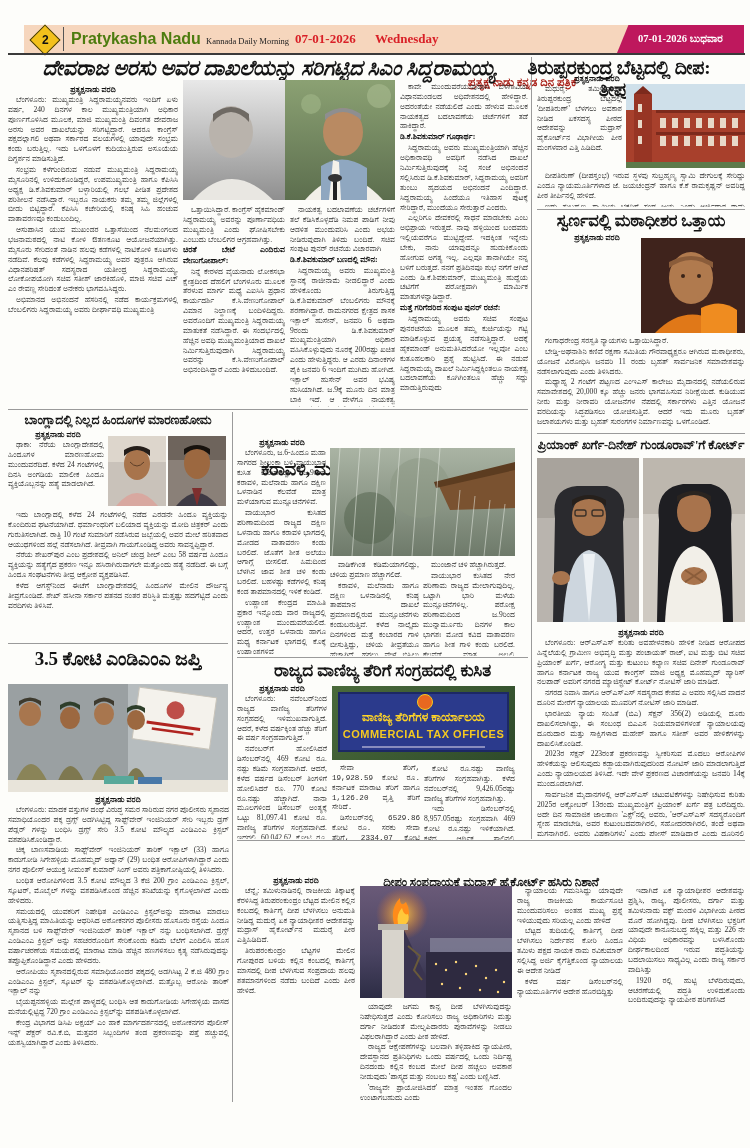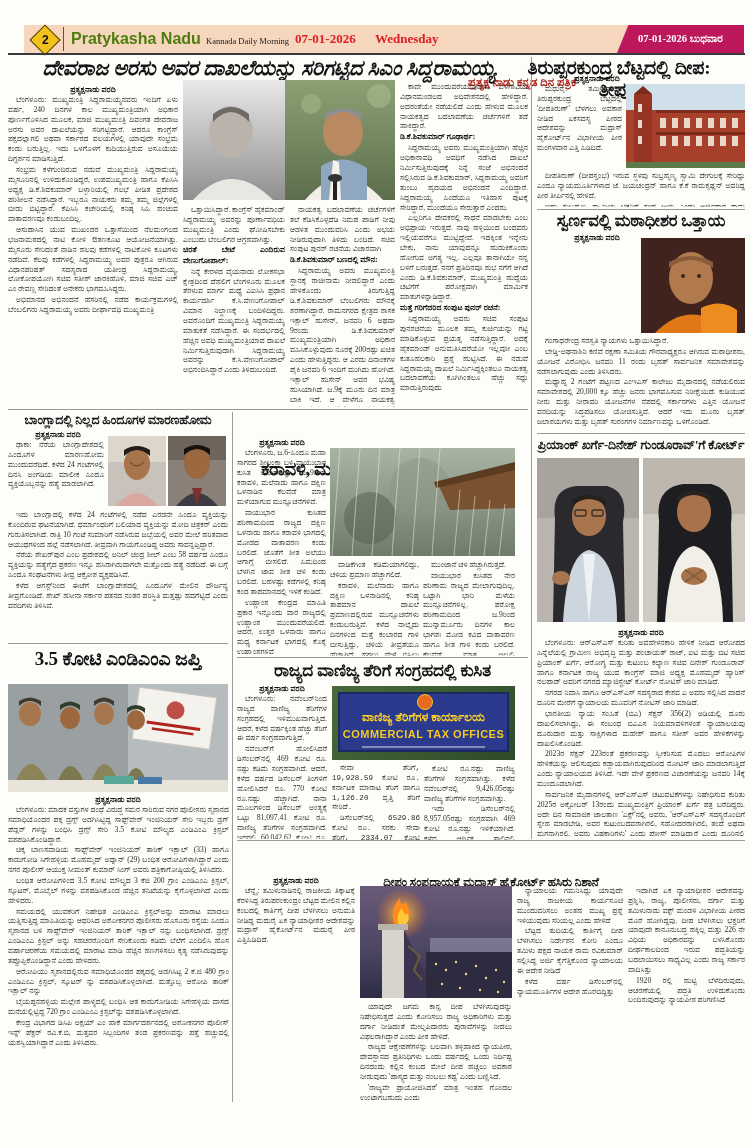--- a/index.html
+++ b/index.html
@@ -351,20 +351,21 @@
     </div>
   <div class="abs colbox" style="left:424px;top:764px;width:91px;height:76px;">
       <p class="para">ಕೋಟಿ ರೂ.ನಷ್ಟು ವಾಣಿಜ್ಯ ತೆರಿಗೆಗಳ ಸಂಗ್ರಹವಾಗಿತ್ತು. ಕಳೆದ ನವೆಂಬರ್‌ನಲ್ಲಿ 9,426.05ರಷ್ಟು ವಾಣಿಜ್ಯ ತೆರಿಗೆಗಳ ಸಂಗ್ರಹವಾಗಿತ್ತು.</p>
       <p class="para">ಇದು ಡಿಸೆಂಬರ್‌ನಲ್ಲಿ 8,957.05ರಷ್ಟು ಸಂಗ್ರಹವಾಗಿ 469 ಕೋಟಿ ರೂ.ನಷ್ಟು ಇಳಿಕೆಯಾಗಿದೆ. ಕಳೆದ ಆರ್ಥಿಕ ಸಾಲಿನಲ್ಲಿ 1,02,585.52 ಕೋಟಿ ರೂ.ನಷ್ಟು ವಾಣಿಜ್ಯ ತೆರಿಗೆಗಳ ಸಂಗ್ರಹವಾಗಿತ್ತು, ಈ ವರ್ಷ ಗುರಿ ತಲುಪುವ ನಿರೀಕ್ಷೆ ಇದೆ.</p>
     </div>
 
   <div class="abs headline" style="left:237px;top:845px;width:508px;font-size:12px;margin-top:31px;">ದೀಪಂ ಸಂಪ್ರದಾಯಕ್ಕೆ ಮದ್ರಾಸ್ ಹೈಕೋರ್ಟ್ ಹಸಿರು ನಿಶಾನೆ</div>
   <div class="abs byline" style="left:237px;top:876px;width:118px;">ಪ್ರತ್ಯಕ್ಷನಾಡು ವರದಿ</div>
   <div class="abs colbox" style="left:237px;top:886px;width:118px;height:218px;">
       <p class="para">ಚೆನ್ನೈ: ತಮಿಳುನಾಡಿನಲ್ಲಿ ರಾಜಕೀಯ ತಿಕ್ಕಾಟಕ್ಕೆ ಕೆರಳಿಸಿದ್ದ ತಿರುಪರಂಕುಂದ್ರಂ ಬೆಟ್ಟದ ಮೇಲಿನ ಕಲ್ಲಿನ ಕಂಬದಲ್ಲಿ ಕಾರ್ತಿಗೈ ದೀಪ ಬೆಳಗಿಸಲು ಅನುಮತಿ ನೀಡಿದ್ದ ಮದುರೈ ಏಕ ನ್ಯಾಯಾಧೀಶರ ಆದೇಶವನ್ನು ಮದ್ರಾಸ್ ಹೈಕೋರ್ಟ್‌ನ ಮದುರೈ ಪೀಠ ಎತ್ತಿಹಿಡಿದಿದೆ.</p>
+      <p class="para">ತಿರುಪರಂಕುಂದ್ರಂ ಬೆಟ್ಟಗಳ ಮೇಲಿನ ಗೋಪುರದ ಬಳಿಯ ಕಲ್ಲಿನ ಕಂಬದಲ್ಲಿ ಕಾರ್ತಿಗೈ ಮಾಸದಲ್ಲಿ ದೀಪ ಬೆಳಗಿಸುವ ಸಂಪ್ರದಾಯ ಹಲವು ಶತಮಾನಗಳಿಂದ ನಡೆದು ಬಂದಿದೆ ಎಂದು ಪೀಠ ಹೇಳಿದೆ.</p>
     </div>
   <div class="abs ph" style="left:360px;top:886px;width:152px;height:112px;">
     <svg width="152" height="112" viewBox="0 0 152 112" preserveAspectRatio="none">
       <defs>
         <linearGradient id="gsky" x1="0" y1="0" x2="0" y2="1">
             <stop offset="0" stop-color="#6a5a78"></stop>
             <stop offset="0.6" stop-color="#4a4462"></stop>
             <stop offset="1" stop-color="#2c2c44"></stop>
           </linearGradient>
         <radialGradient id="gfl" cx="0.5" cy="0.5" r="0.5">

